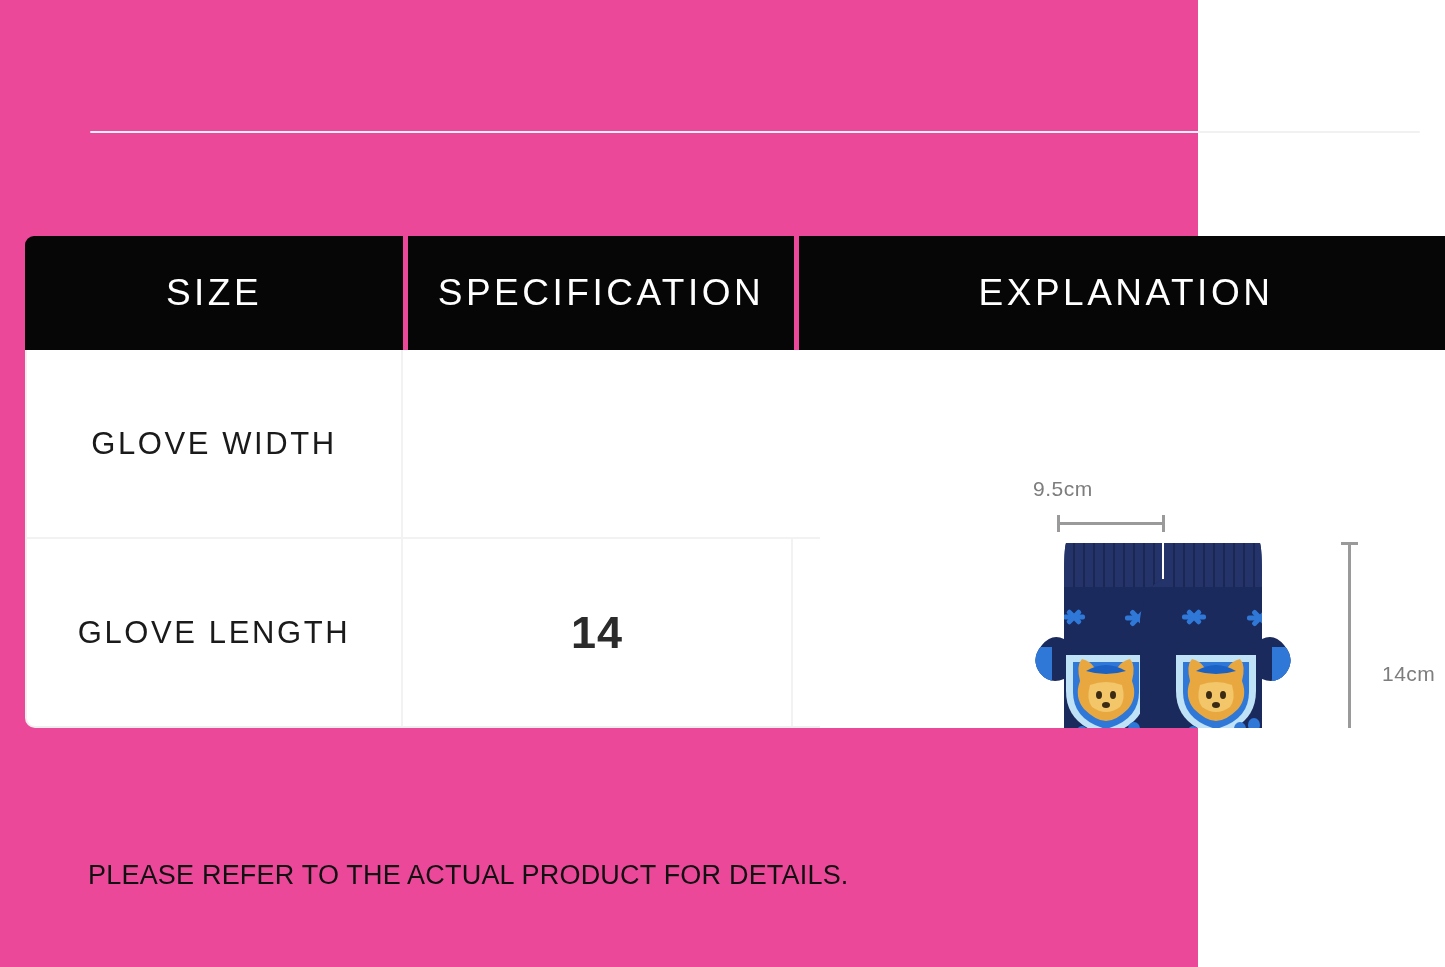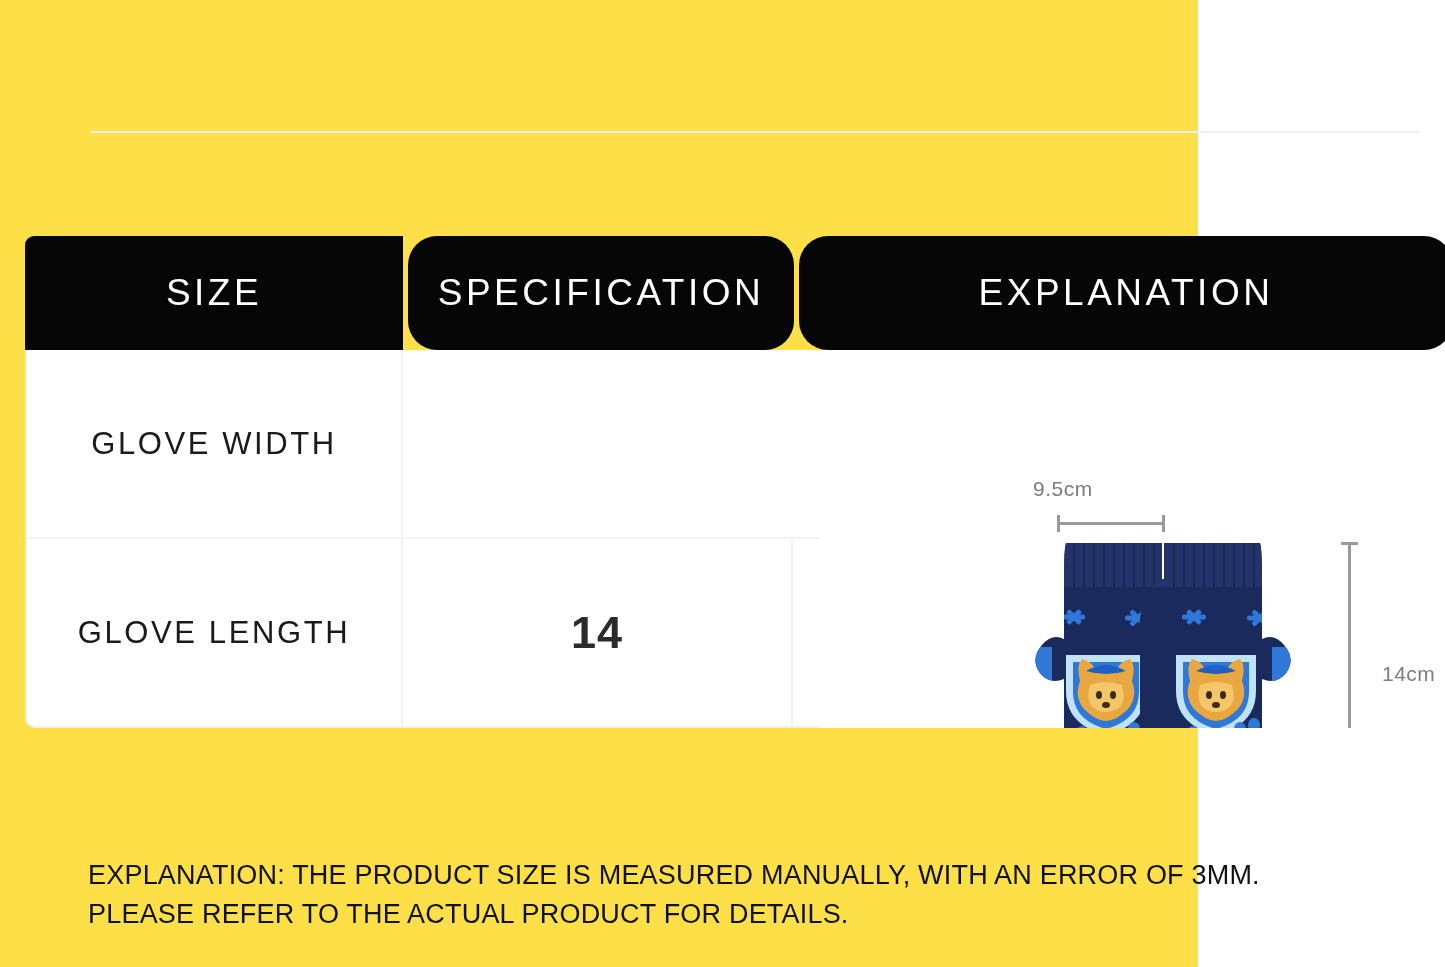--- a/index.html
+++ b/index.html
@@ -9,21 +9,21 @@
     height: 967px;
     background: #ffffff;
     font-family: "Liberation Sans", sans-serif;
     overflow: hidden;
   }
 
   .page {
     position: relative;
     width: 1198px;
     height: 967px;
-    background: #fde047;
+    background: #ec4899;
   }
 
   
   .top-divider {
     position: absolute;
     left: 90px;
     top: 131px;
     width: 1330px;
     height: 2px;
     background: #f1f1f1;
@@ -49,21 +49,20 @@
     background: #060606;
     height: 114px;
     display: flex;
     align-items: center;
     justify-content: center;
     color: #ffffff;
     font-size: 37px;
     letter-spacing: 3.5px;
     font-weight: 400;
     font-family: "Liberation Sans", sans-serif;
-    border-radius: 29px;
   }
 
   .th-size      { width: 378px; border-radius: 9px 0 0 0; }
   .th-spec      { width: 386px; margin-left: 5px; }
   .th-measure   { flex: 1 1 auto; margin-left: 5px; }
 
   .table-body {
     width: 100%;
     height: 378px;
     border-left: 2px solid #efefef;
@@ -376,17 +375,16 @@
         <g fill="none" stroke="#39486f" stroke-width="3" stroke-linecap="round">
           <path d="M264 224 q40 12 36 40 q-4 26 -30 28"></path>
         </g>
       </svg>
 
     </div>
 
   </div>
 
   <div class="explanation">
-    <span class="line">EXPLANATION: THE PRODUCT SIZE IS MEASURED MANUALLY, WITH AN ERROR OF 3MM.</span>
     <span class="line">PLEASE REFER TO THE ACTUAL PRODUCT FOR DETAILS.</span>
   </div>
 
 </div>
 
 </body></html>

